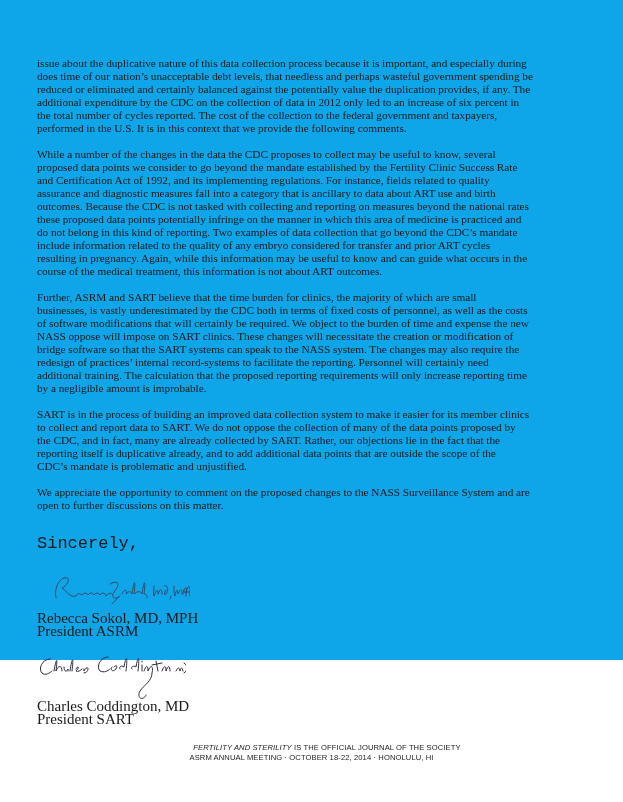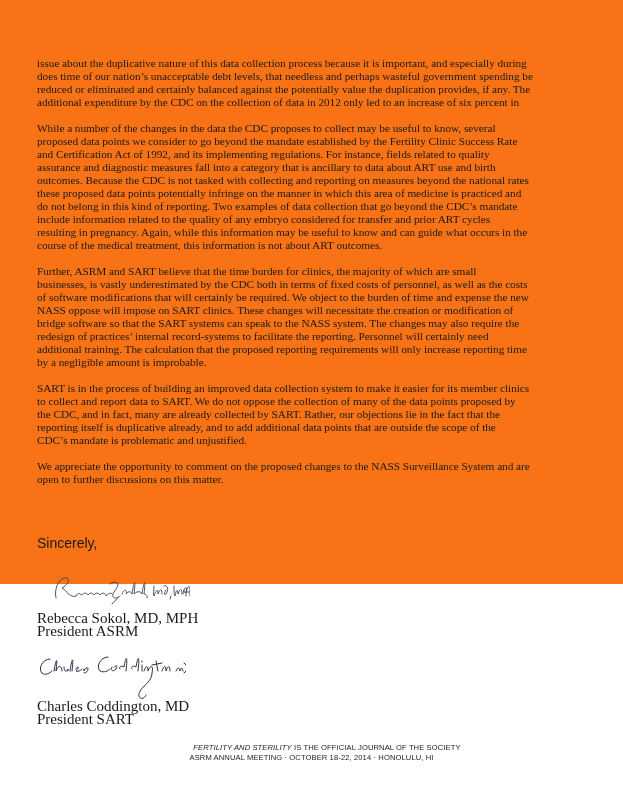--- a/index.html
+++ b/index.html
@@ -1,45 +1,47 @@
 <!DOCTYPE html>
 <html><head>
 <meta charset="utf-8">
 <style>
   html, body { margin: 0; padding: 0; background: #ffffff; }
   body { width: 623px; height: 802px; position: relative; overflow: hidden; }
-  .page { position: absolute; left: 0; top: 0; width: 623px; height: 584px; background: #f97316; }
+  .page { position: absolute; left: 0; top: 0; width: 623px; height: 660px; background: #0ea5e9; }
   .body-text {
     position: absolute; left: 37px; top: 57px; width: 560px;
     font-family: "Liberation Serif", serif; font-size: 11.3px; line-height: 13px;
     color: #1a1a1a; letter-spacing: -0.05px;
   }
   .para { margin: 0 0 13px 0; }
   .line { display: block; white-space: nowrap; }
-  .closing { position: absolute; left: 37px; top: 537px; font-family: Liberation Sans, sans-serif; font-size: 14px; line-height: 13px; color: #1a1a1a; }
+  .closing { position: absolute; left: 37px; top: 537px; font-family: Liberation Mono, monospace; font-size: 17px; line-height: 13px; color: #1a1a1a; }
   .sig-img { position: absolute; }
   .sig1 { left: 50px; top: 570px; width: 140px; height: 40px; }
   .sig2 { left: 36px; top: 651px; width: 150px; height: 52px; }
   .signer { position: absolute; left: 37px; font-family: "Liberation Serif", serif; font-size: 15px; line-height: 13px; color: #1a1a1a; }
   .signer1 { top: 612px; }
   .signer2 { top: 700px; }
   .footer { position: absolute; left: 0; width: 623px; top: 743px; text-align: center; font-family: "Liberation Sans", sans-serif; font-size: 7.6px; line-height: 10px; color: #222; letter-spacing: 0.1px; }
   .footer .ital { font-style: italic; margin-left: 31px; }
 </style>
 </head>
 <body>
 
 <div class="page">
 
   <div class="body-text">
     <p class="para">
       <span class="line">issue about the duplicative nature of this data collection process because it is important, and especially during</span>
       <span class="line">does time of our nation’s unacceptable debt levels, that needless and perhaps wasteful government spending be</span>
       <span class="line">reduced or eliminated and certainly balanced against the potentially value the duplication provides, if any. The</span>
       <span class="line">additional expenditure by the CDC on the collection of data in 2012 only led to an increase of six percent in</span>
+      <span class="line">the total number of cycles reported. The cost of the collection to the federal government and taxpayers,</span>
+      <span class="line">performed in the U.S. It is in this context that we provide the following comments.</span>
     </p>
     <p class="para">
       <span class="line">While a number of the changes in the data the CDC proposes to collect may be useful to know, several</span>
       <span class="line">proposed data points we consider to go beyond the mandate established by the Fertility Clinic Success Rate</span>
       <span class="line">and Certification Act of 1992, and its implementing regulations. For instance, fields related to quality</span>
       <span class="line">assurance and diagnostic measures fall into a category that is ancillary to data about ART use and birth</span>
       <span class="line">outcomes. Because the CDC is not tasked with collecting and reporting on measures beyond the national rates</span>
       <span class="line">these proposed data points potentially infringe on the manner in which this area of medicine is practiced and</span>
       <span class="line">do not belong in this kind of reporting. Two examples of data collection that go beyond the CDC’s mandate</span>
       <span class="line">include information related to the quality of any embryo considered for transfer and prior ART cycles</span>

